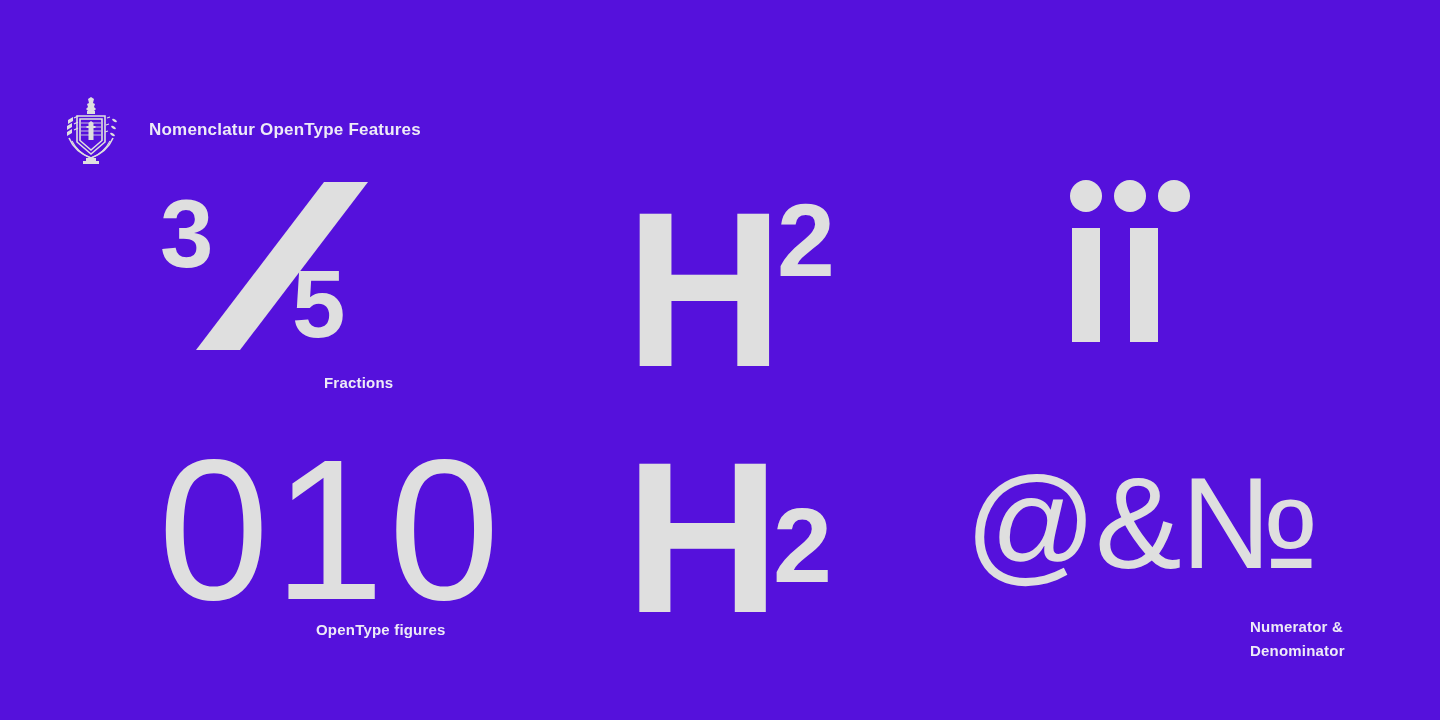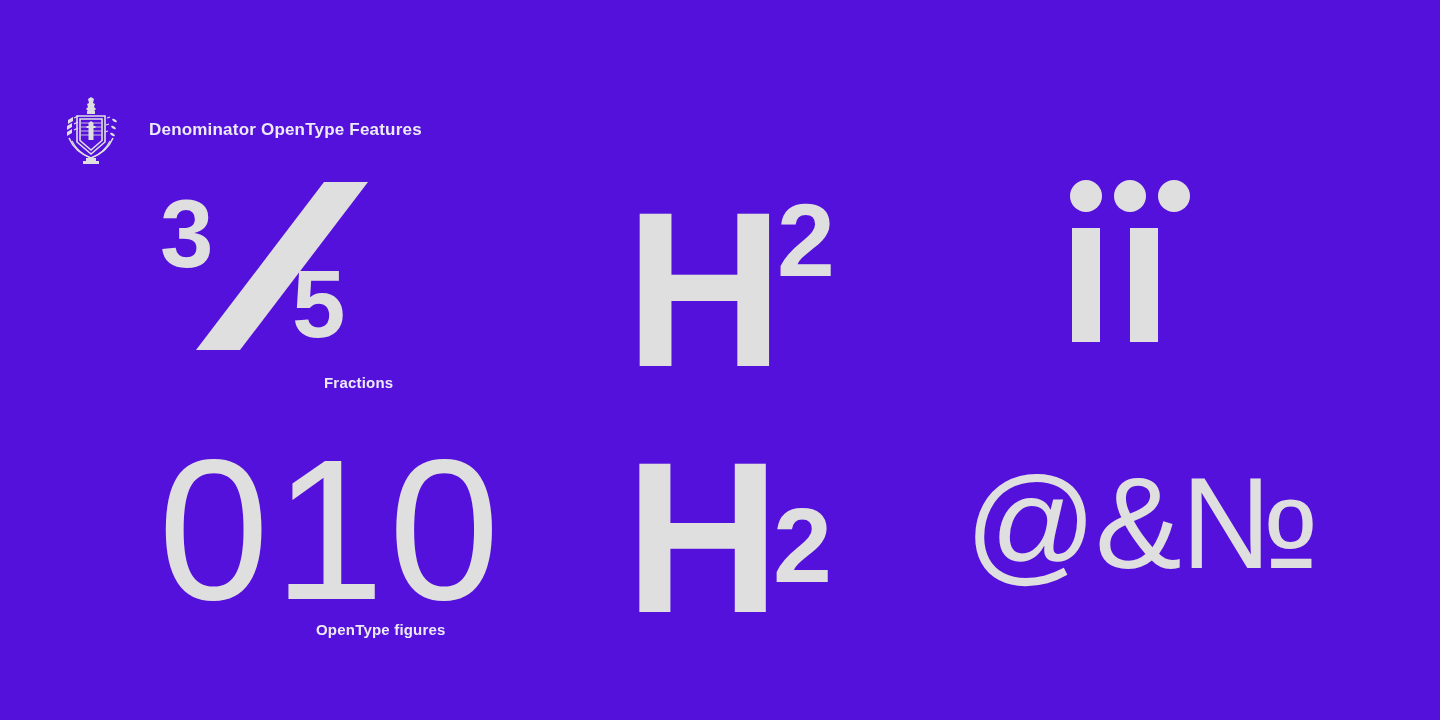--- a/index.html
+++ b/index.html
@@ -229,21 +229,21 @@
       <path d="M52 24 l3 -1 M51 31 l3 -1 M50 38 l3 -1" stroke-width="1.2"></path>
 
       <path d="M14 44 q6 14 22 20 q16 -6 22 -20"></path>
       <path d="M17 47 q6 12 19 17 q13 -5 19 -17" stroke-width="1.1"></path>
 
       <path d="M31 64 h10 v5 h-10 z" fill="#DFDFDF" stroke="none"></path>
       <path d="M28 67 h16 v3 h-16 z" fill="#DFDFDF" stroke="none"></path>
     </svg>
   </span>
 
-  <span class="header-title">Denominator OpenType Features</span>
+  <span class="header-title">Nomenclatur OpenType Features</span>
 </div>
 
 <div class="grid">
 
   <div class="row row-1">
 
     <div class="cell col-1">
       <div class="fraction">
         <span class="glyph frac-num">3</span>
         <svg class="frac-slash" viewBox="0 0 172 168">
@@ -279,19 +279,20 @@
     <div class="cell col-1">
       <span class="glyph tabular">010</span>
       <div class="caption cap-tabular">OpenType figures</div>
     </div>
 
     <div class="cell col-2">
       <div class="hsub">
         <span class="glyph base">H</span>
         <span class="glyph sub">2</span>
       </div>
+      <div class="caption cap-numerator">Numerator &amp; Denominator</div>
     </div>
 
     <span class="glyph symbols">@&amp;№</span>
 
   </div>
 
 </div>
 
 </body></html>

